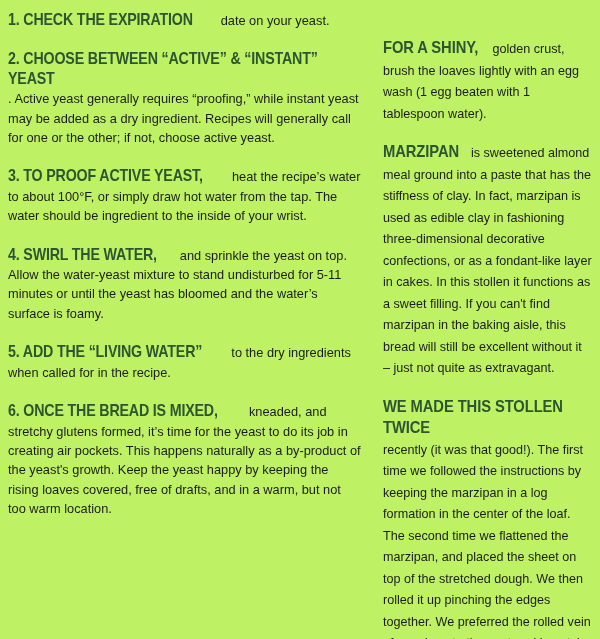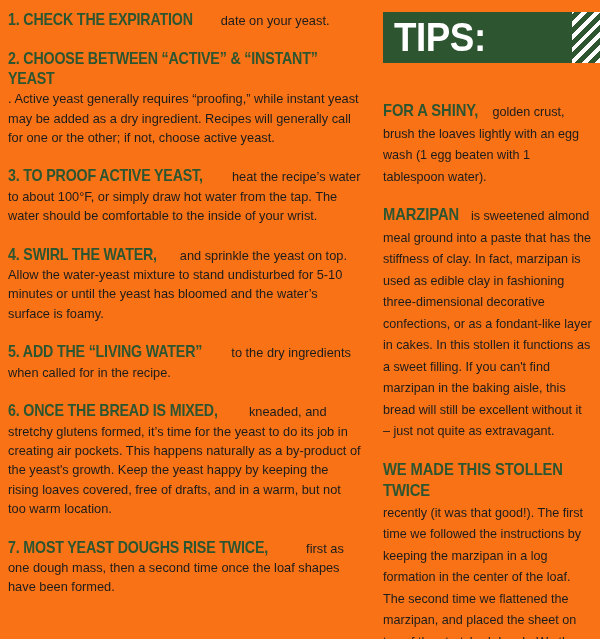--- a/index.html
+++ b/index.html
@@ -11,21 +11,21 @@
     width: 600px;
     height: 639px;
     font-family: "Liberation Sans", sans-serif;
     color: #1a1a1a;
     overflow: hidden;
   }
   .page {
     position: relative;
     width: 600px;
     height: 639px;
-    background: #f97316;
+    background: #bef264;
     display: flex;
     box-sizing: border-box;
     justify-content: center;
   }
 
   
   .col-left {
     width: 372px;
     box-sizing: border-box;
     padding: 10px 10px 0 8px;
@@ -127,42 +127,35 @@
 <div class="page">
 
   <div class="col-left">
     <p class="step">
       <span class="step-head">1. CHECK THE EXPIRATION</span><span class="step-body"> date on your yeast.</span>
     </p>
     <p class="step">
       <span class="step-head">2. CHOOSE BETWEEN “ACTIVE” &amp; “INSTANT” YEAST</span><span class="step-body">. Active yeast generally requires “proofing,” while instant yeast may be added as a dry ingredient. Recipes will generally call for one or the other; if not, choose active yeast.</span>
     </p>
     <p class="step">
-      <span class="step-head">3. TO PROOF ACTIVE YEAST,</span><span class="step-body"> heat the recipe’s water to about 100°F, or simply draw hot water from the tap. The water should be comfortable to the inside of your wrist.</span>
+      <span class="step-head">3. TO PROOF ACTIVE YEAST,</span><span class="step-body"> heat the recipe’s water to about 100°F, or simply draw hot water from the tap. The water should be ingredient to the inside of your wrist.</span>
     </p>
     <p class="step">
-      <span class="step-head">4. SWIRL THE WATER,</span><span class="step-body"> and sprinkle the yeast on top. Allow the water-yeast mixture to stand undisturbed for 5-10 minutes or until the yeast has bloomed and the water’s surface is foamy.</span>
+      <span class="step-head">4. SWIRL THE WATER,</span><span class="step-body"> and sprinkle the yeast on top. Allow the water-yeast mixture to stand undisturbed for 5-11 minutes or until the yeast has bloomed and the water’s surface is foamy.</span>
     </p>
     <p class="step">
       <span class="step-head">5. ADD THE “LIVING WATER”</span><span class="step-body"> to the dry ingredients when called for in the recipe.</span>
     </p>
     <p class="step">
       <span class="step-head">6. ONCE THE BREAD IS MIXED,</span><span class="step-body"> kneaded, and stretchy glutens formed, it’s time for the yeast to do its job in creating air pockets. This happens naturally as a by-product of the yeast's growth. Keep the yeast happy by keeping the rising loaves covered, free of drafts, and in a warm, but not too warm location.</span>
     </p>
-    <p class="step">
-      <span class="step-head">7. MOST YEAST DOUGHS RISE TWICE,</span><span class="step-body"> first as one dough mass, then a second time once the loaf shapes have been formed.</span>
-    </p>
   </div>
 
   <div class="col-right">
 
-    <div class="tips-bar">
-      <div class="tips-title">TIPS:</div>
-      <div class="tips-stripes"></div>
-    </div>
 
     <p class="tip">
       <span class="tip-head">FOR A SHINY,</span><span class="tip-body"> golden crust, brush the loaves lightly with an egg wash (1 egg beaten with 1 tablespoon water).</span>
     </p>
 
     <p class="tip">
       <span class="tip-head">MARZIPAN</span><span class="tip-body"> is sweetened almond meal ground into a paste that has the stiffness of clay. In fact, marzipan is used as edible clay in fashioning three-dimensional decorative confections, or as a fondant-like layer in cakes. In this stollen it functions as a sweet filling. If you can't find marzipan in the baking aisle, this bread will still be excellent without it – just not quite as extravagant.</span>
     </p>
 
     <p class="tip">

